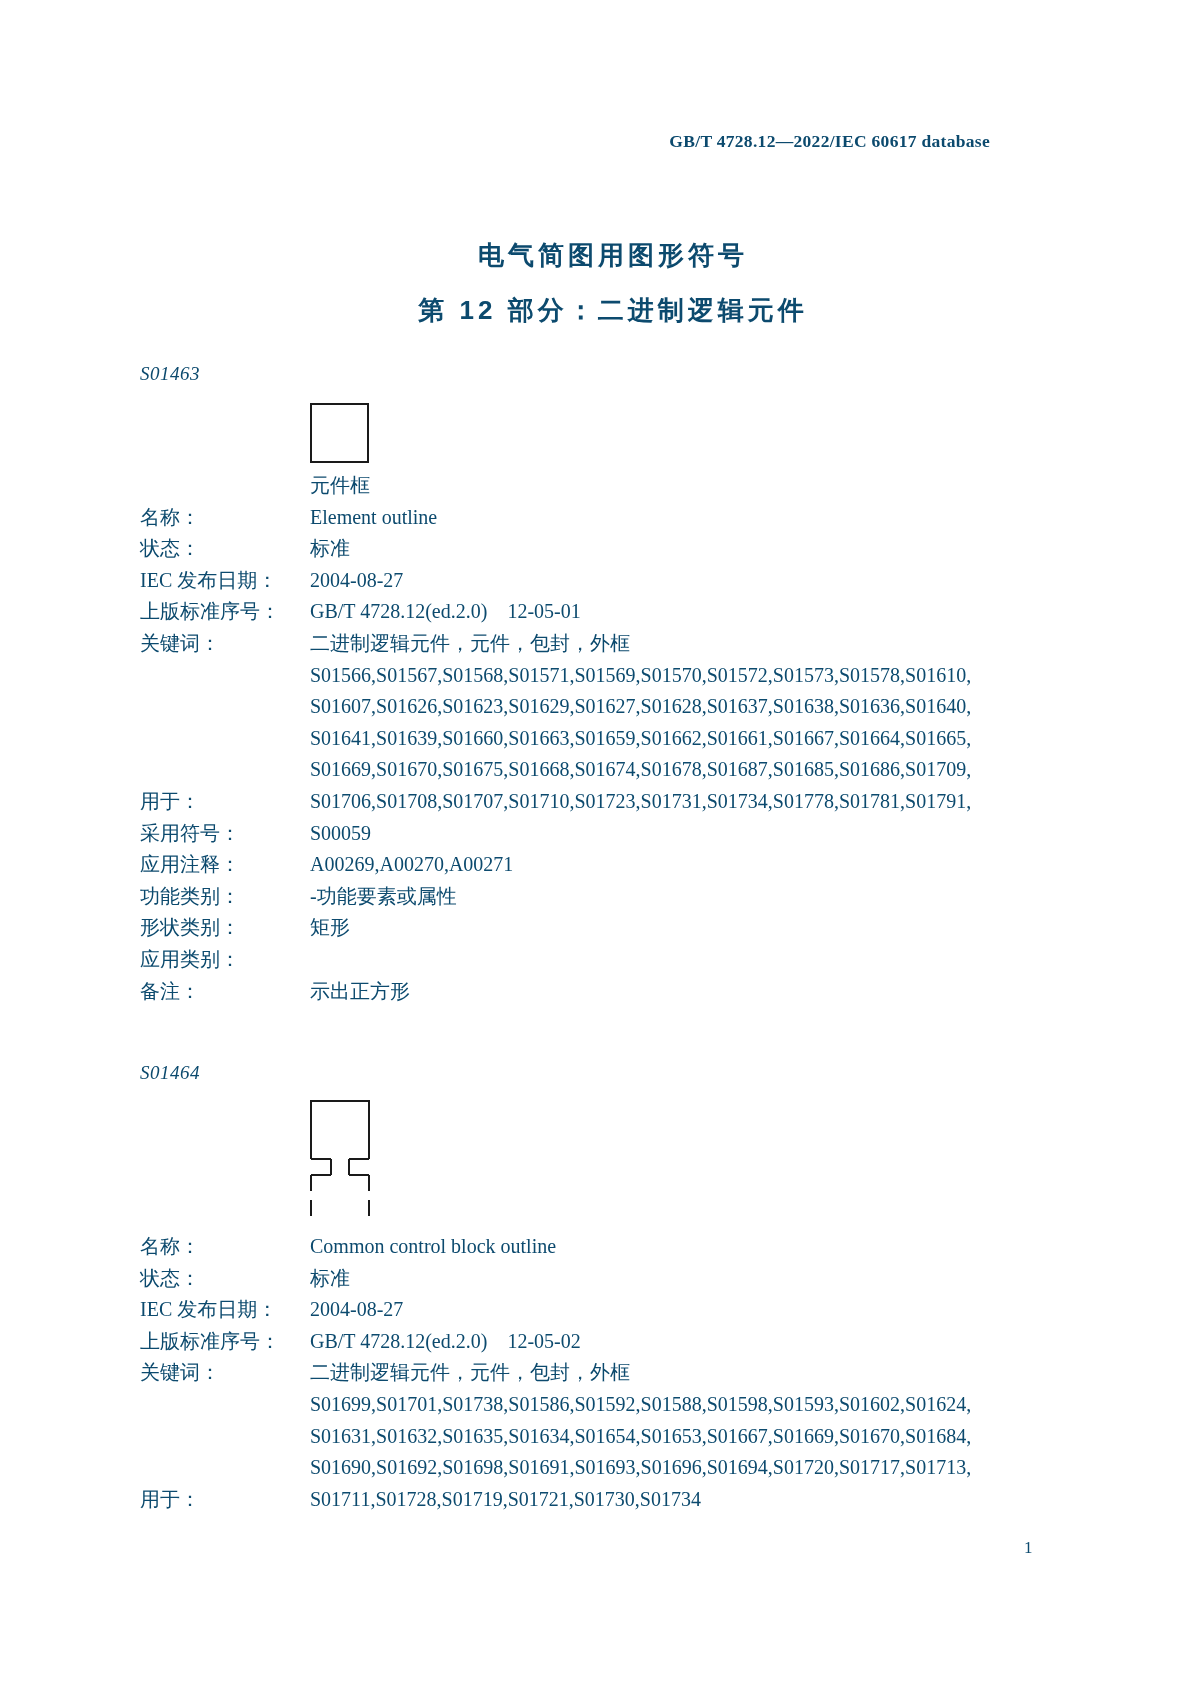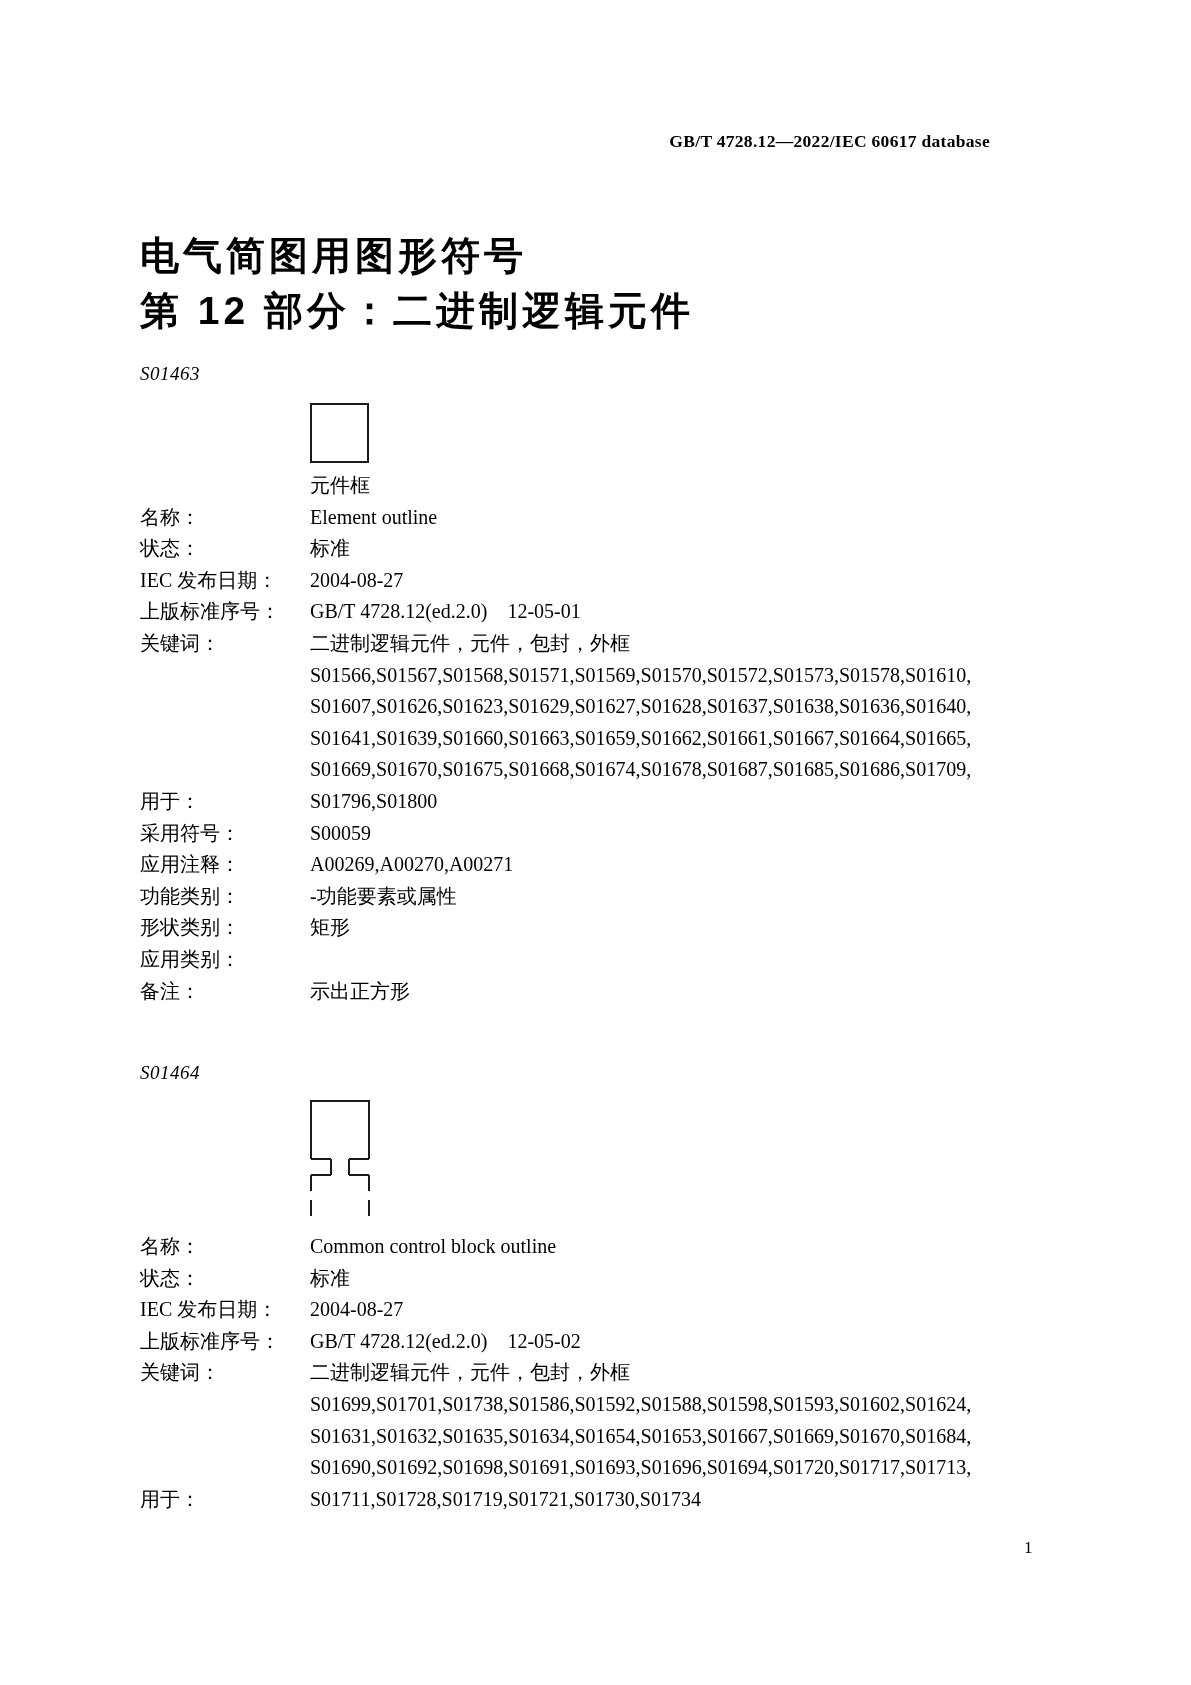--- a/index.html
+++ b/index.html
@@ -1,32 +1,33 @@
 <!DOCTYPE html>
 <html><head>
 <meta charset="utf-8">
 <style>
   html,body{margin:0;padding:0;background:#ffffff;}
   .page{
     position:relative;
     width:1191px;height:1685px;
     background:#ffffff;
-    color:#000000;
+    color:#0c4a6e;
     font-family:"Liberation Serif","DejaVu Serif",serif;
     overflow:hidden;
   }
   .header{
     position:absolute;top:131px;right:201px;
     font-size:17.5px;font-weight:700;letter-spacing:.3px;
     white-space:pre;
   }
   .title-block{
     position:absolute;top:228px;left:140px;width:946px;
+    text-align:center;
     font-family:"Liberation Sans","DejaVu Sans",sans-serif;
-    font-weight:700;font-size:39px;letter-spacing:4px;line-height:55px;
+    font-weight:700;font-size:26px;letter-spacing:4px;line-height:55px;
   }
   .entry{position:absolute;left:140px;width:925px;font-size:20px;}
   .entry-1{top:363px;}
   .entry-2{top:1062px;}
   .entry-id{font-size:19px;letter-spacing:.5px;height:24px;font-style:italic;}
   .symbol{margin-left:170px;display:block;}
   .sym-1{margin-top:16px;}
   .sym-2{margin-top:14px;}
   .rows-1{margin-top:6px;}
   .rows-2{margin-top:8px;}
@@ -86,21 +87,21 @@
             <div class="vline">二进制逻辑元件，元件，包封，外框</div>
           </div>
         </div>
         <div class="row">
           <div class="row-label">用于：</div>
           <div class="row-value">
             <div class="vline">S01566,S01567,S01568,S01571,S01569,S01570,S01572,S01573,S01578,S01610,</div>
             <div class="vline">S01607,S01626,S01623,S01629,S01627,S01628,S01637,S01638,S01636,S01640,</div>
             <div class="vline">S01641,S01639,S01660,S01663,S01659,S01662,S01661,S01667,S01664,S01665,</div>
             <div class="vline">S01669,S01670,S01675,S01668,S01674,S01678,S01687,S01685,S01686,S01709,</div>
-            <div class="vline">S01796,S01800</div>
+            <div class="vline">S01706,S01708,S01707,S01710,S01723,S01731,S01734,S01778,S01781,S01791,</div>
           </div>
         </div>
         <div class="row">
           <div class="row-label">采用符号：</div>
           <div class="row-value">
             <div class="vline">S00059</div>
           </div>
         </div>
         <div class="row">
           <div class="row-label">应用注释：</div>

